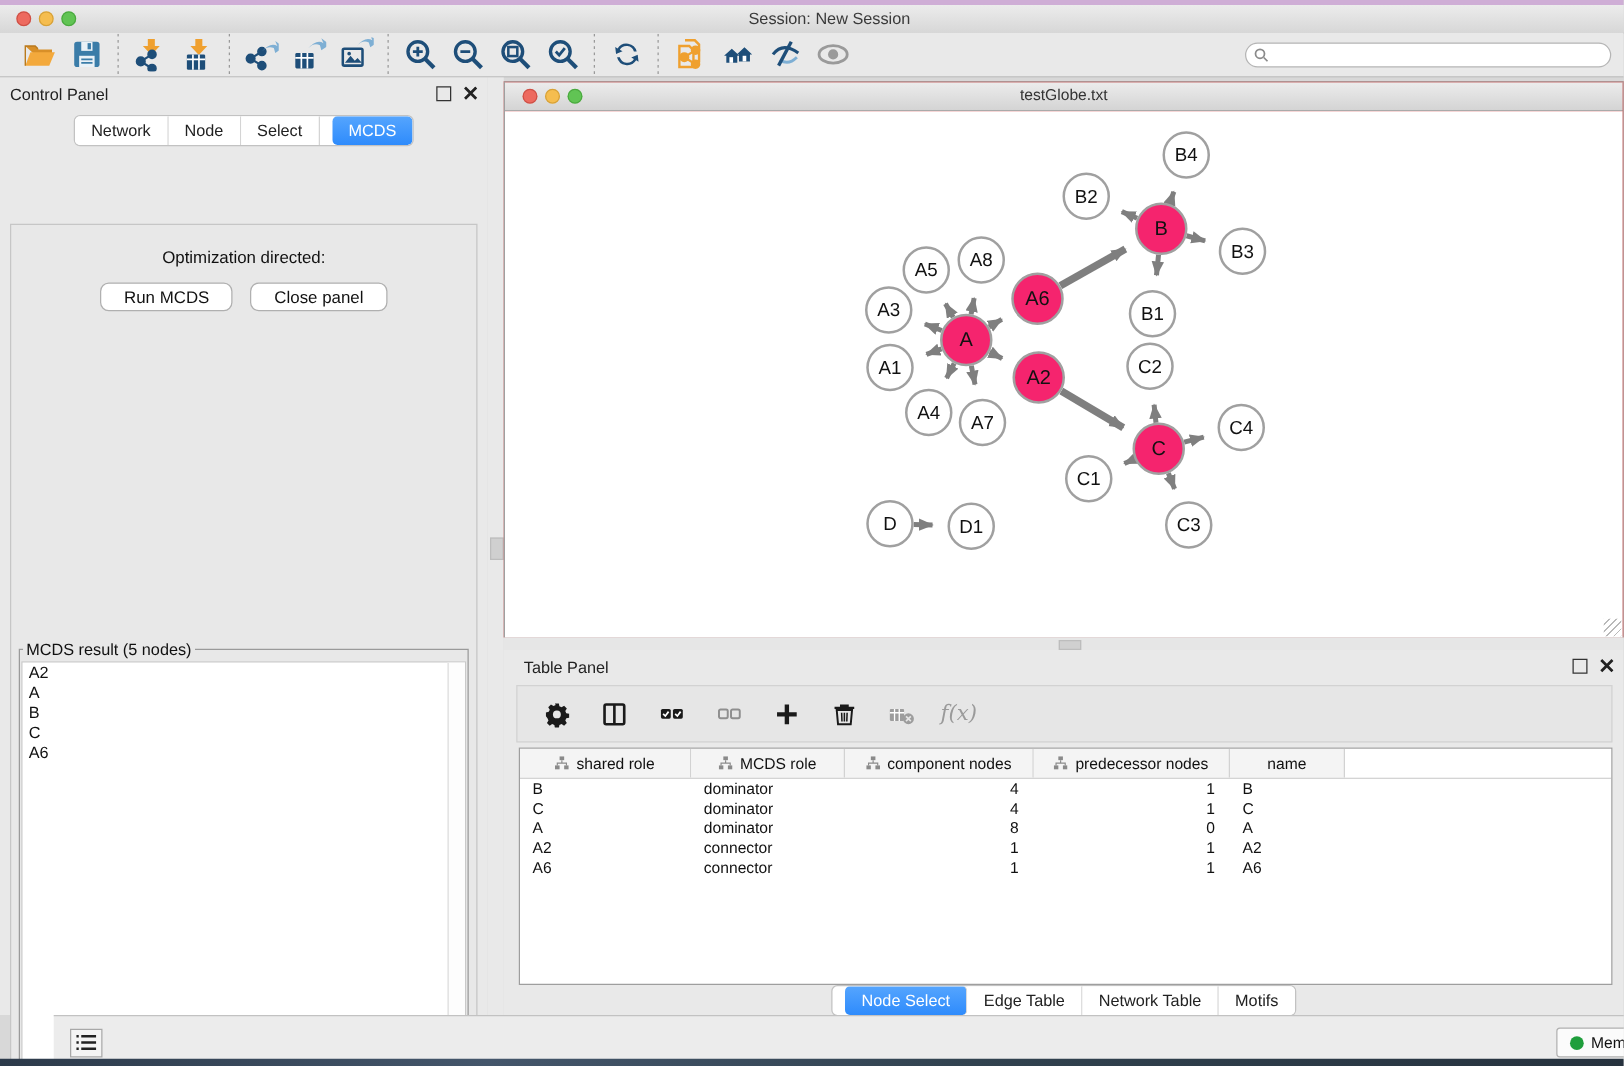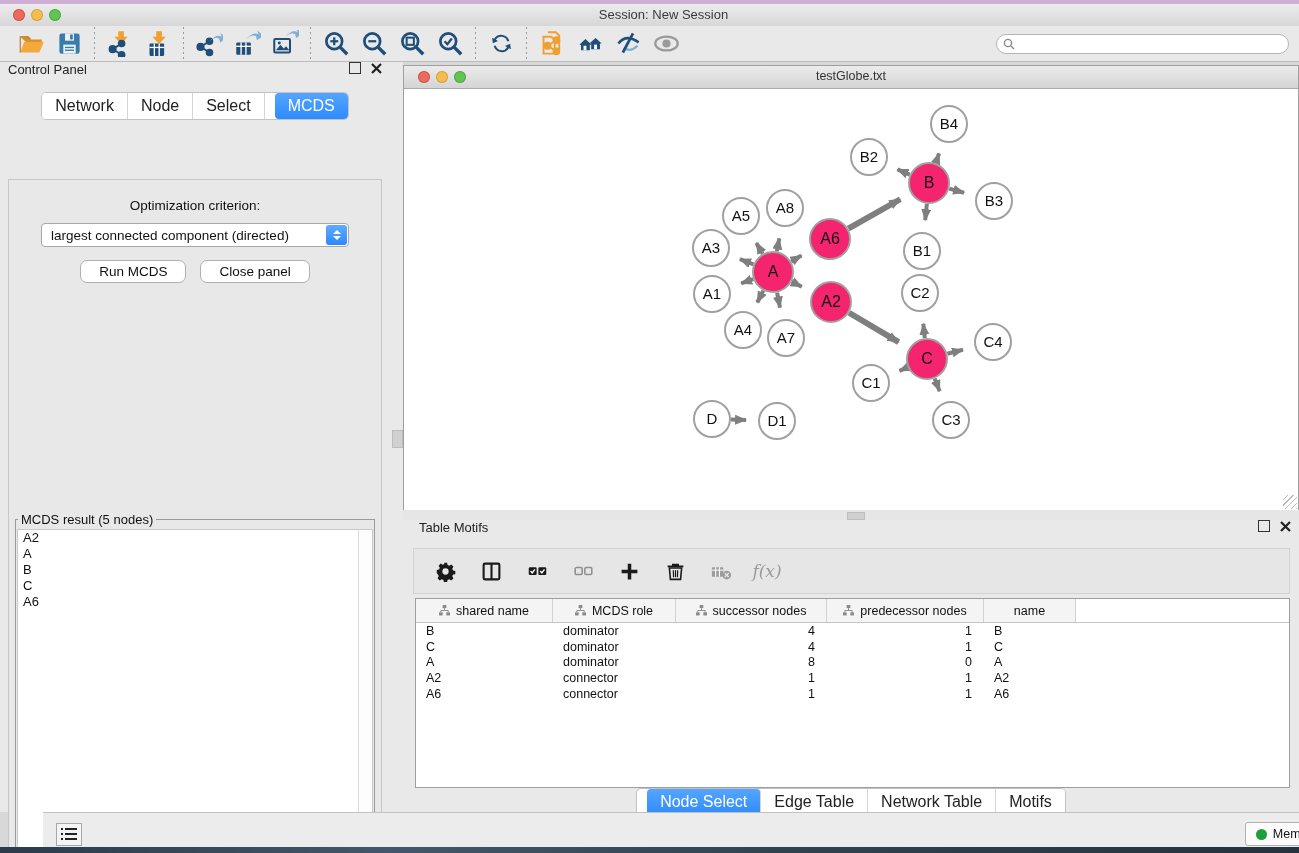--- a/index.html
+++ b/index.html
@@ -22,28 +22,28 @@
   .tb-btn{width:38px;height:32px;display:flex;align-items:center;justify-content:center;flex:0 0 auto;}
   .tb-btn svg{width:27px;height:27px;}
   .t-sep{width:1px;height:34px;margin:0 6px;flex:0 0 auto;
     background-image:linear-gradient(#999 40%,transparent 40%);background-size:1px 5px;}
   #search-wrap{margin-left:auto;margin-right:10px;position:relative;}
   #search-input{width:293px;height:20px;border:1px solid #b5b5b5;border-radius:11px;
     background:#fff;font-size:12px;padding:0 8px 0 24px;outline:none;box-sizing:border-box;}
   #search-icon{position:absolute;left:7px;top:4px;width:12px;height:12px;}
   
   #control-panel{position:absolute;left:0;top:62px;width:390px;height:750px;background:#e9e9e9;}
-  .panel-head{height:26px;display:flex;font-size:13px;color:#222;padding:0 8px;}
+  .panel-head{height:26px;display:flex;align-items:center;font-size:13px;color:#222;padding:0 8px;}
   .panel-head .ph-title{flex:0 0 auto;}
   .panel-head .ph-sp{flex:1;}
   .ph-float{width:10px;height:10px;border:1.6px solid #333;margin-right:10px;}
   .ph-close svg{width:11px;height:11px;}
   #cp-tabs{position:relative;z-index:2;display:flex;justify-content:center;margin-top:4px;}
   .seg{display:flex;border-radius:5px;overflow:hidden;border:1px solid #c2c2c2;background:#fff;}
-  .seg .tab{padding:4px 13px;font-size:16px;color:#222;background:#fff;border-right:1px solid #d4d4d4;cursor:default;white-space:nowrap;}
+  .seg .tab{padding:4px 13px;font-size:13px;color:#222;background:#fff;border-right:1px solid #d4d4d4;cursor:default;white-space:nowrap;}
   .seg .tab:last-child{border-right:none;}
   .seg .tab.sel{background:linear-gradient(#55a5fe,#2e8bfc);color:#fff;border-radius:4px;margin-left:10px;}
   #cp-content{position:absolute;left:8px;top:117px;width:374px;height:691px;
     background:#e8e8e8;border:1px solid #c6c6c6;box-sizing:border-box;}
   #opt-label{margin-top:18px;text-align:center;font-size:13.5px;color:#111;}
   #criterion{position:relative;margin:10px auto 0;width:308px;height:24px;background:#fff;
     border:1px solid #a8a8a8;border-radius:4px;font-size:13.5px;color:#111;
     display:flex;align-items:center;padding-left:9px;box-sizing:border-box;}
   #criterion .stepper{position:absolute;right:1px;top:1px;width:21px;height:20px;border-radius:3px;
     background:linear-gradient(#5fabfe,#2f87fb);display:flex;flex-direction:column;align-items:center;justify-content:center;gap:2px;}
@@ -288,28 +288,21 @@
   </div>
   <div id="cp-tabs">
       <div class="seg" id="cp-seg">
         <div class="tab">Network</div>
         <div class="tab">Node</div>
         <div class="tab">Select</div>
         <div class="tab sel">MCDS</div>
       </div>
     </div>
   <div id="cp-content">
-    <div id="opt-label">Optimization criterion:</div>
-    <div id="criterion">
-      <span>largest connected component (directed)</span>
-      <span class="stepper">
-        <span class="chev up"></span>
-          <span class="chev down"></span>
-      </span>
-    </div>
+    <div id="opt-label">Optimization directed:</div>
     <div id="cp-buttons">
       <button class="mac-btn">Run MCDS</button>
       <button class="mac-btn">Close panel</button>
     </div>
     <fieldset id="mcds-box">
       <legend>MCDS result (5 nodes)</legend>
       <div id="mcds-list">
         <div class="mcds-item">A2</div>
           <div class="mcds-item">A</div>
           <div class="mcds-item">B</div>
@@ -446,21 +439,21 @@
     <div id="resize-grip"></div>
   </div>
 </div>
 
 <div id="h-splitter">
     <div class="split-grip-h"></div>
   </div>
 
 <div id="table-panel">
   <div class="panel-head" style="padding-left:16px;">
-    <span class="ph-title">Table Motifs</span>
+    <span class="ph-title">Table Panel</span>
     <span class="ph-sp"></span>
     <span class="ph-float"></span>
     <span class="ph-close">
       <svg viewBox="0 0 11 11">
           <path d="M1 1 L10 10 M10 1 L1 10" stroke="#222" stroke-width="2.2"></path>
         </svg>
     </span>
   </div>
   <div id="tp-toolbar">
       <div class="tp-btn">
@@ -529,21 +522,21 @@
     <div id="tbl-head">
         <div class="th" style="width: 137px;">
           <svg viewBox="0 0 12 12">
             <g fill="#8a8a8a">
               <rect x="4" y="0" width="4" height="3.4"></rect>
               <rect x="0" y="8" width="4" height="3.4"></rect>
               <rect x="8" y="8" width="4" height="3.4"></rect>
             </g>
             <path d="M6 3.4v2.6M2 8V6h8v2" stroke="#8a8a8a" fill="none"></path>
           </svg>
-          <span>shared name</span>
+          <span>shared role</span>
         </div>
         <div class="th" style="width: 123px;">
           <svg viewBox="0 0 12 12">
             <g fill="#8a8a8a">
               <rect x="4" y="0" width="4" height="3.4"></rect>
               <rect x="0" y="8" width="4" height="3.4"></rect>
               <rect x="8" y="8" width="4" height="3.4"></rect>
             </g>
             <path d="M6 3.4v2.6M2 8V6h8v2" stroke="#8a8a8a" fill="none"></path>
           </svg>
@@ -551,21 +544,21 @@
         </div>
         <div class="th" style="width: 151px;">
           <svg viewBox="0 0 12 12">
             <g fill="#8a8a8a">
               <rect x="4" y="0" width="4" height="3.4"></rect>
               <rect x="0" y="8" width="4" height="3.4"></rect>
               <rect x="8" y="8" width="4" height="3.4"></rect>
             </g>
             <path d="M6 3.4v2.6M2 8V6h8v2" stroke="#8a8a8a" fill="none"></path>
           </svg>
-          <span>successor nodes</span>
+          <span>component nodes</span>
         </div>
         <div class="th" style="width: 157px;">
           <svg viewBox="0 0 12 12">
             <g fill="#8a8a8a">
               <rect x="4" y="0" width="4" height="3.4"></rect>
               <rect x="0" y="8" width="4" height="3.4"></rect>
               <rect x="8" y="8" width="4" height="3.4"></rect>
             </g>
             <path d="M6 3.4v2.6M2 8V6h8v2" stroke="#8a8a8a" fill="none"></path>
           </svg>

